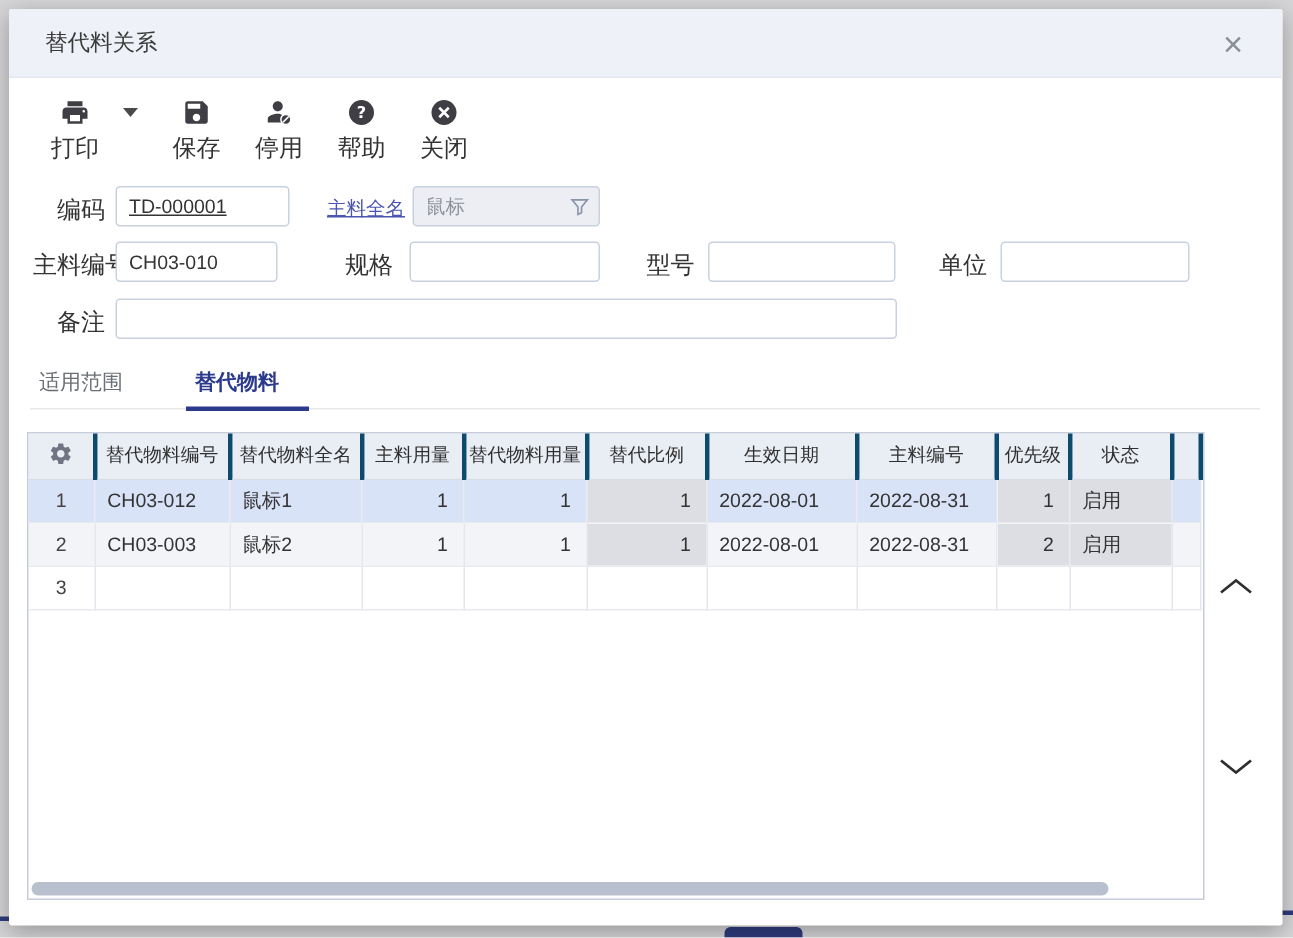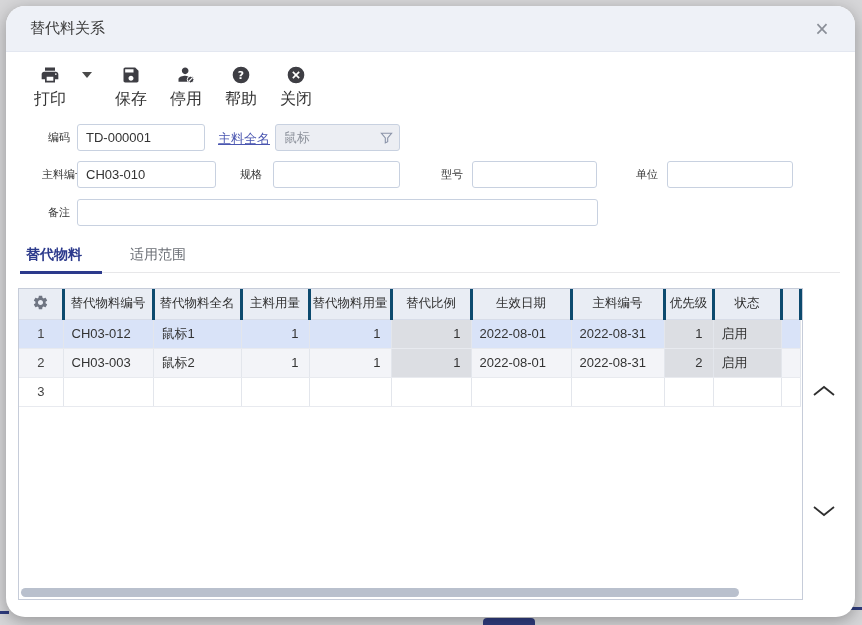--- a/index.html
+++ b/index.html
@@ -5,41 +5,41 @@
   * { margin:0; padding:0; box-sizing:border-box; }
   html,body { width:862px; height:625px; overflow:hidden; }
   body { font-family:"Liberation Sans","DejaVu Sans",sans-serif; background:#d6d6d8; position:relative; }
 
   
   .peek-btn { position:absolute; left:483px; top:618px; width:52px; height:7px; background:#2f3c7e; border-radius:4px 4px 0 0; }
   .peek-line-r { position:absolute; left:843px; top:607px; width:19px; height:3px; background:#2f3c7e; }
   .peek-line-l { position:absolute; left:0; top:611px; width:9px; height:3px; background:#2f3c7e; }
 
   .dialog { position:absolute; left:6px; top:6px; width:849px; height:611px; background:#fff;
-            border-radius:19px; box-shadow:0 4px 16px rgba(0,0,0,.3); overflow:hidden; }
+            border-radius:2px; box-shadow:0 4px 16px rgba(0,0,0,.3); overflow:hidden; }
 
   
   .titlebar { position:absolute; left:0; top:0; width:100%; height:46px; background:#eef1f7;
               border-bottom:1px solid #e3e7f0; display:flex; align-items:center; }
   .title { margin-left:24px; font-size:15px; color:#3a3a3a; }
   .dlg-close { position:absolute; right:18px; top:8px; width:30px; height:30px; display:flex; align-items:center;
                justify-content:center; font-size:23px; color:#8a8f98; cursor:pointer; }
 
   
   .toolbar { position:absolute; left:22px; top:58px; display:flex; }
   .tb-item { width:44px; display:flex; flex-direction:column; align-items:center; cursor:pointer; position:relative; }
   .tb-item + .tb-item { margin-left:11px; }
   .tb-item.first { margin-right:26px; }
   .tb-icon { width:21px; height:21px; display:flex; align-items:center; justify-content:center; }
   .tb-label { font-size:16px; color:#333; margin-top:4px; white-space:nowrap; }
   .tb-caret { position:absolute; right:-20px; top:8px; width:0; height:0;
               border-left:5px solid transparent; border-right:5px solid transparent; border-top:6px solid #4a4a4a; }
 
   
-  .flabel { position:absolute; font-size:11px; color:#333; text-align:right; width:64px; }
+  .flabel { position:absolute; font-size:16px; color:#333; text-align:right; width:64px; }
   .flink  { position:absolute; font-size:13px; color:#4a56b0; text-decoration:underline; cursor:pointer; }
   .finput { position:absolute; height:27px; border:1px solid #c8d1e0; border-radius:3px; font-size:13px;
             color:#333; padding:0 8px; font-family:inherit; background:#fff; }
   .fwrap { position:absolute; height:27px; }
   .fwrap .finput { position:absolute; left:0; top:0; width:100%; background:#eceef3; color:#8c919b; padding-right:16px; }
   .funnel-btn { position:absolute; right:5px; top:5px; width:17px; height:17px; cursor:pointer; }
 
   
   .tabs { position:absolute; left:14px; top:234px; width:820px; height:33px; border-bottom:1px solid #e7e7e9; display:flex; }
   .tab { font-size:14px; padding:6px 20px 10px 6px; margin-right:22px; color:#6b6f76; cursor:pointer; }
@@ -126,46 +126,46 @@
           <circle cx="12" cy="12" r="10" fill="#3e3e44"></circle>
           <line x1="8.2" y1="8.2" x2="15.8" y2="15.8" stroke="#fff" stroke-width="2"></line>
           <line x1="15.8" y1="8.2" x2="8.2" y2="15.8" stroke="#fff" stroke-width="2"></line>
         </svg>
       </span>
       <span class="tb-label">关闭</span>
     </div>
   </div>
 
   <span class="flabel" style="left:0; top:124px;">编码</span>
-  <input class="finput" style="left: 71px; top: 118px; width: 128px;" value="TD-000001">
+  <input class="finput" style="left: 71px; top: 118px; width: 116px; text-decoration: underline;" value="TD-000001">
   <span class="flink" style="left:212px; top:124px;font-family:Liberation Mono, monospace;">主料全名</span>
   <div class="fwrap" style="left:269px; top:118px; width:125px;">
     <input class="finput" disabled="" value="鼠标" style="">
     <span class="funnel-btn">
       <svg width="17" height="17" viewBox="0 0 20 20">
           <path d="M4 5h12l-4.6 5.6V15l-2.8 1.4v-5.8L4 5z" fill="none" stroke="#8a93a8" stroke-width="1.3"></path>
         </svg>
     </span>
   </div>
 
   <span class="flabel" style="left:16px; top:161px;">主料编号</span>
-  <input class="finput" style="left: 71px; top: 155px; width: 139px;" value="CH03-010">
+  <input class="finput" style="left: 71px; top: 155px; width: 108px;" value="CH03-010">
   <span class="flabel" style="left:192px; top:161px;">规格</span>
   <input class="finput" style="left: 267px; top: 155px; width: 127px;" value="">
   <span class="flabel" style="left:393px; top:161px;">型号</span>
   <input class="finput" style="left: 466px; top: 155px; width: 125px;" value="">
   <span class="flabel" style="left:588px; top:161px;">单位</span>
   <input class="finput" style="left: 661px; top: 155px; width: 126px;" value="">
 
   <span class="flabel" style="left:0; top:199px;">备注</span>
   <input class="finput" style="left: 71px; top: 193px; width: 521px;" value="">
 
   <div class="tabs">
+    <span class="tab">适用范围</span>
     <span class="tab active">替代物料</span>
-    <span class="tab">适用范围</span>
   </div>
 
   <div class="grid-box">
     <table class="grid">
       <colgroup>
         <col style="width:44px">
           <col style="width:90px">
           <col style="width:88px">
           <col style="width:68px">
         <col style="width:82px">

